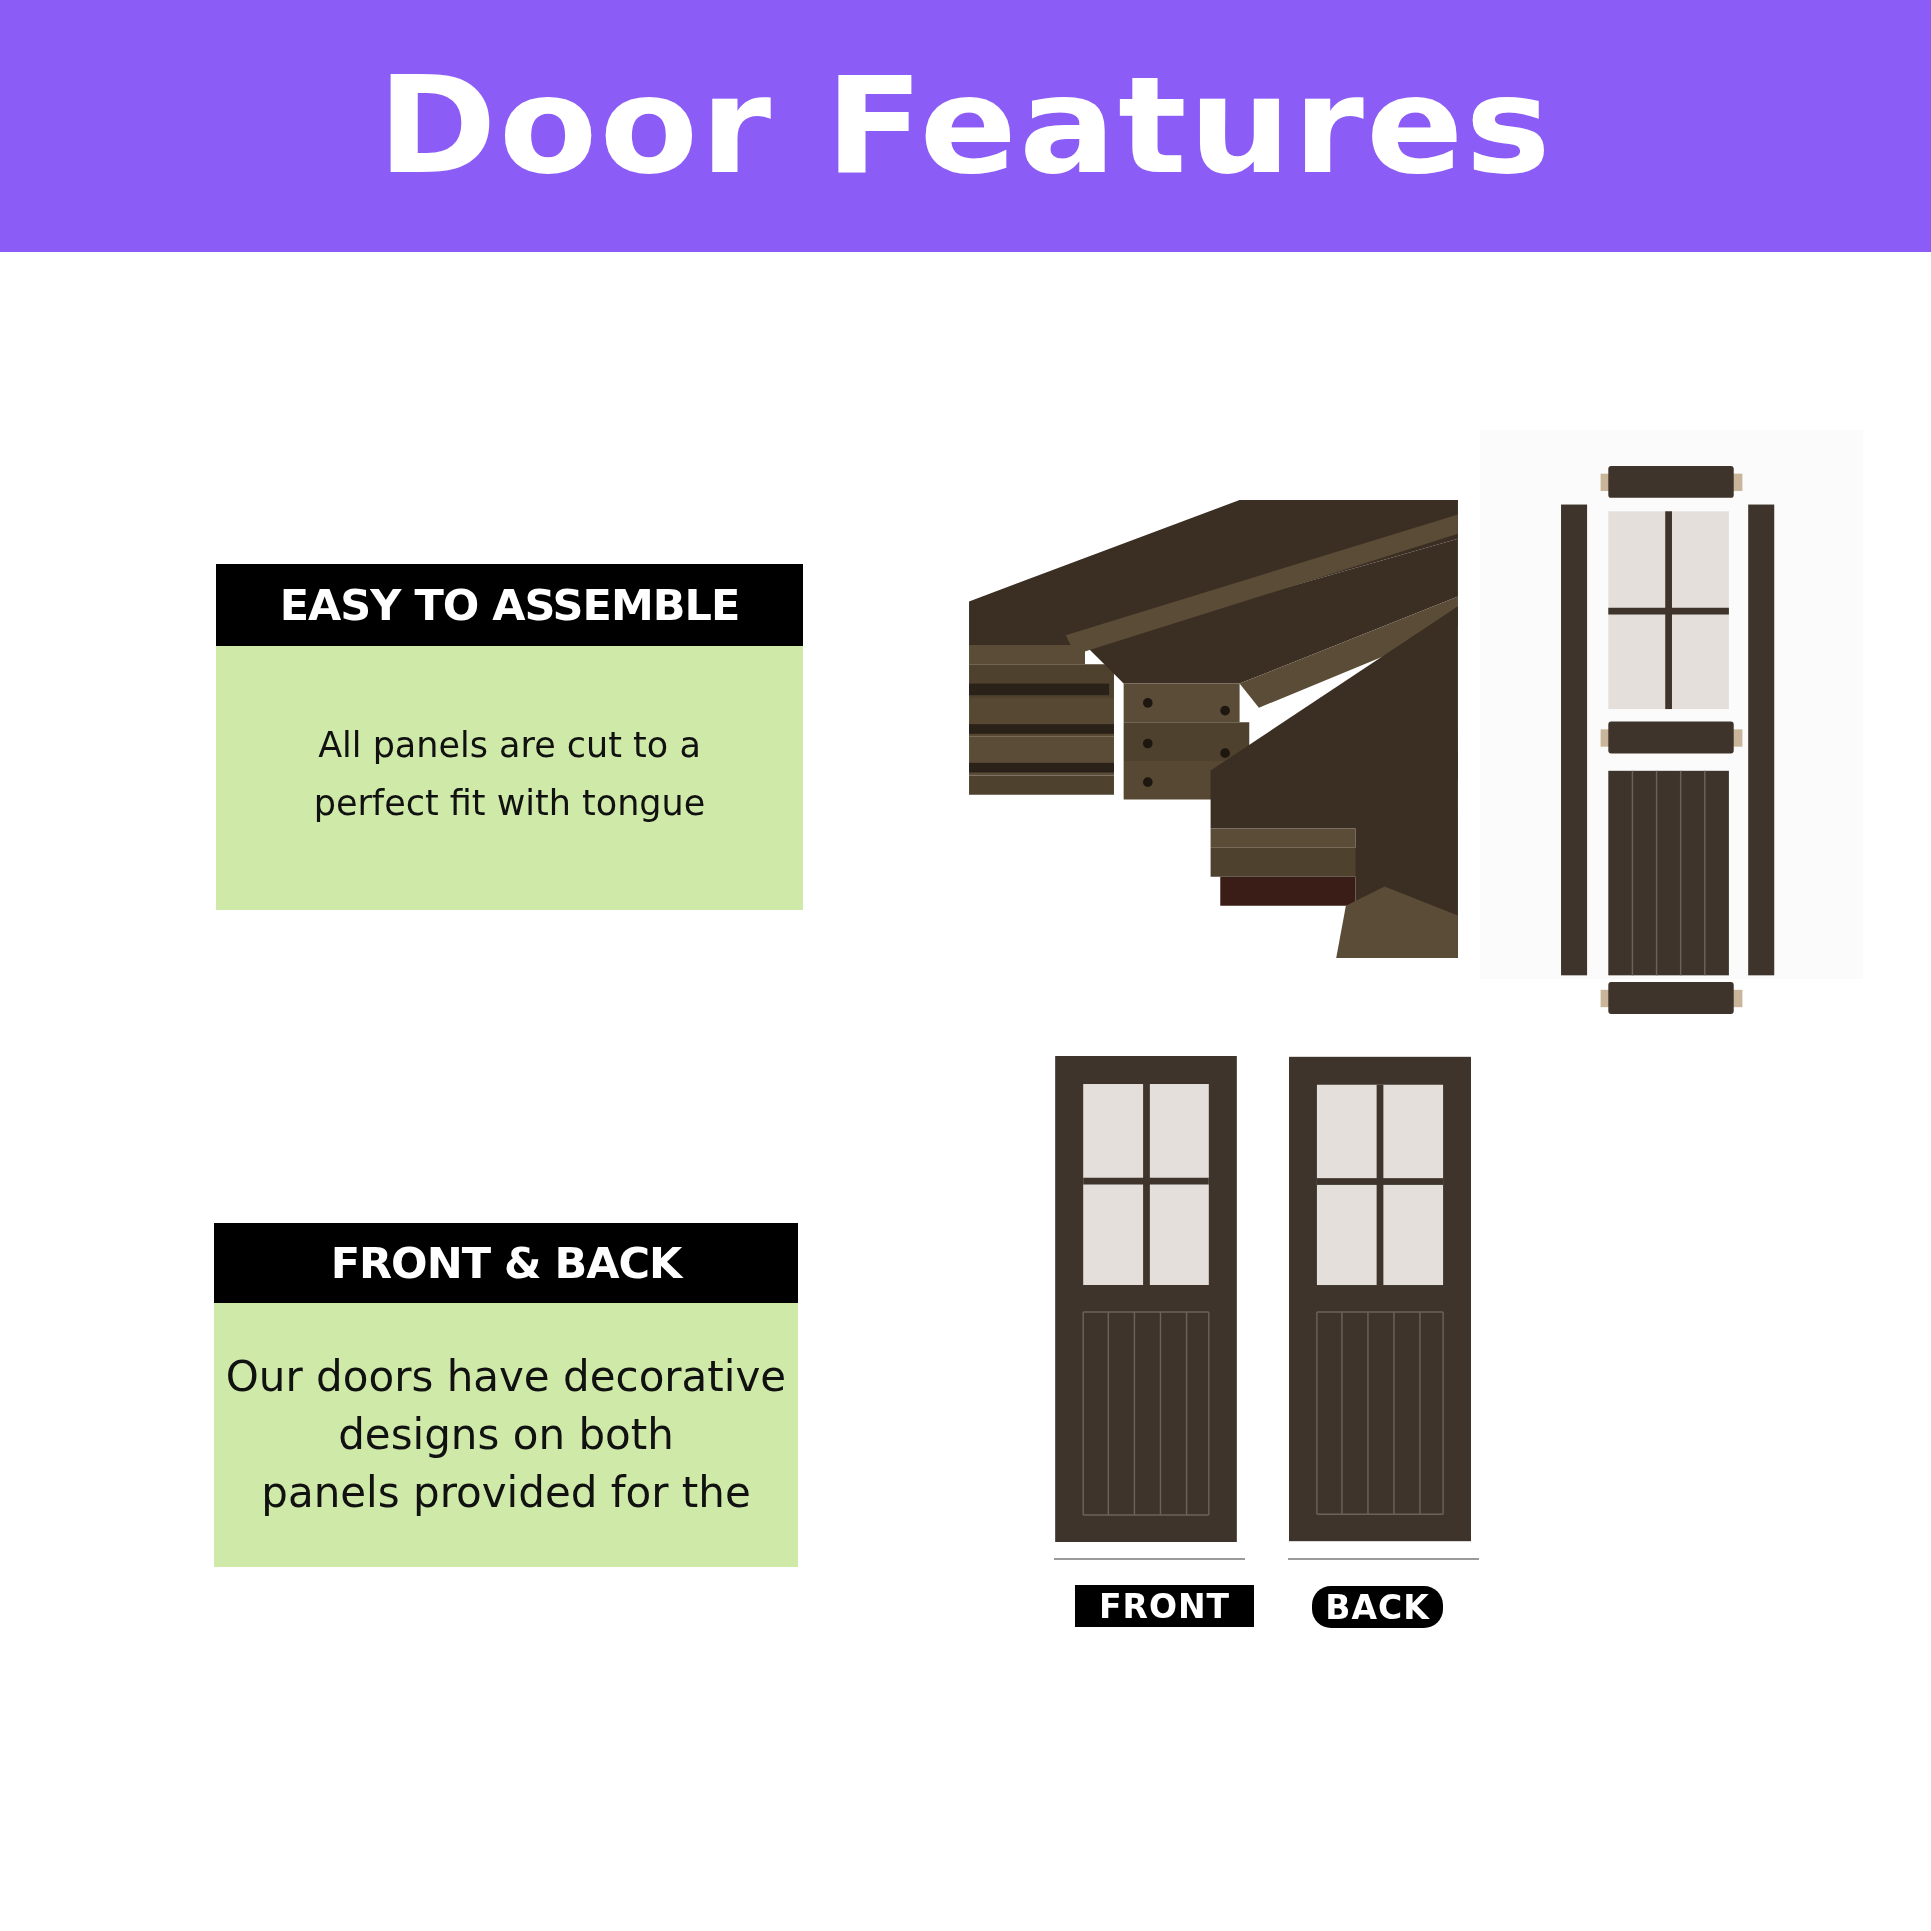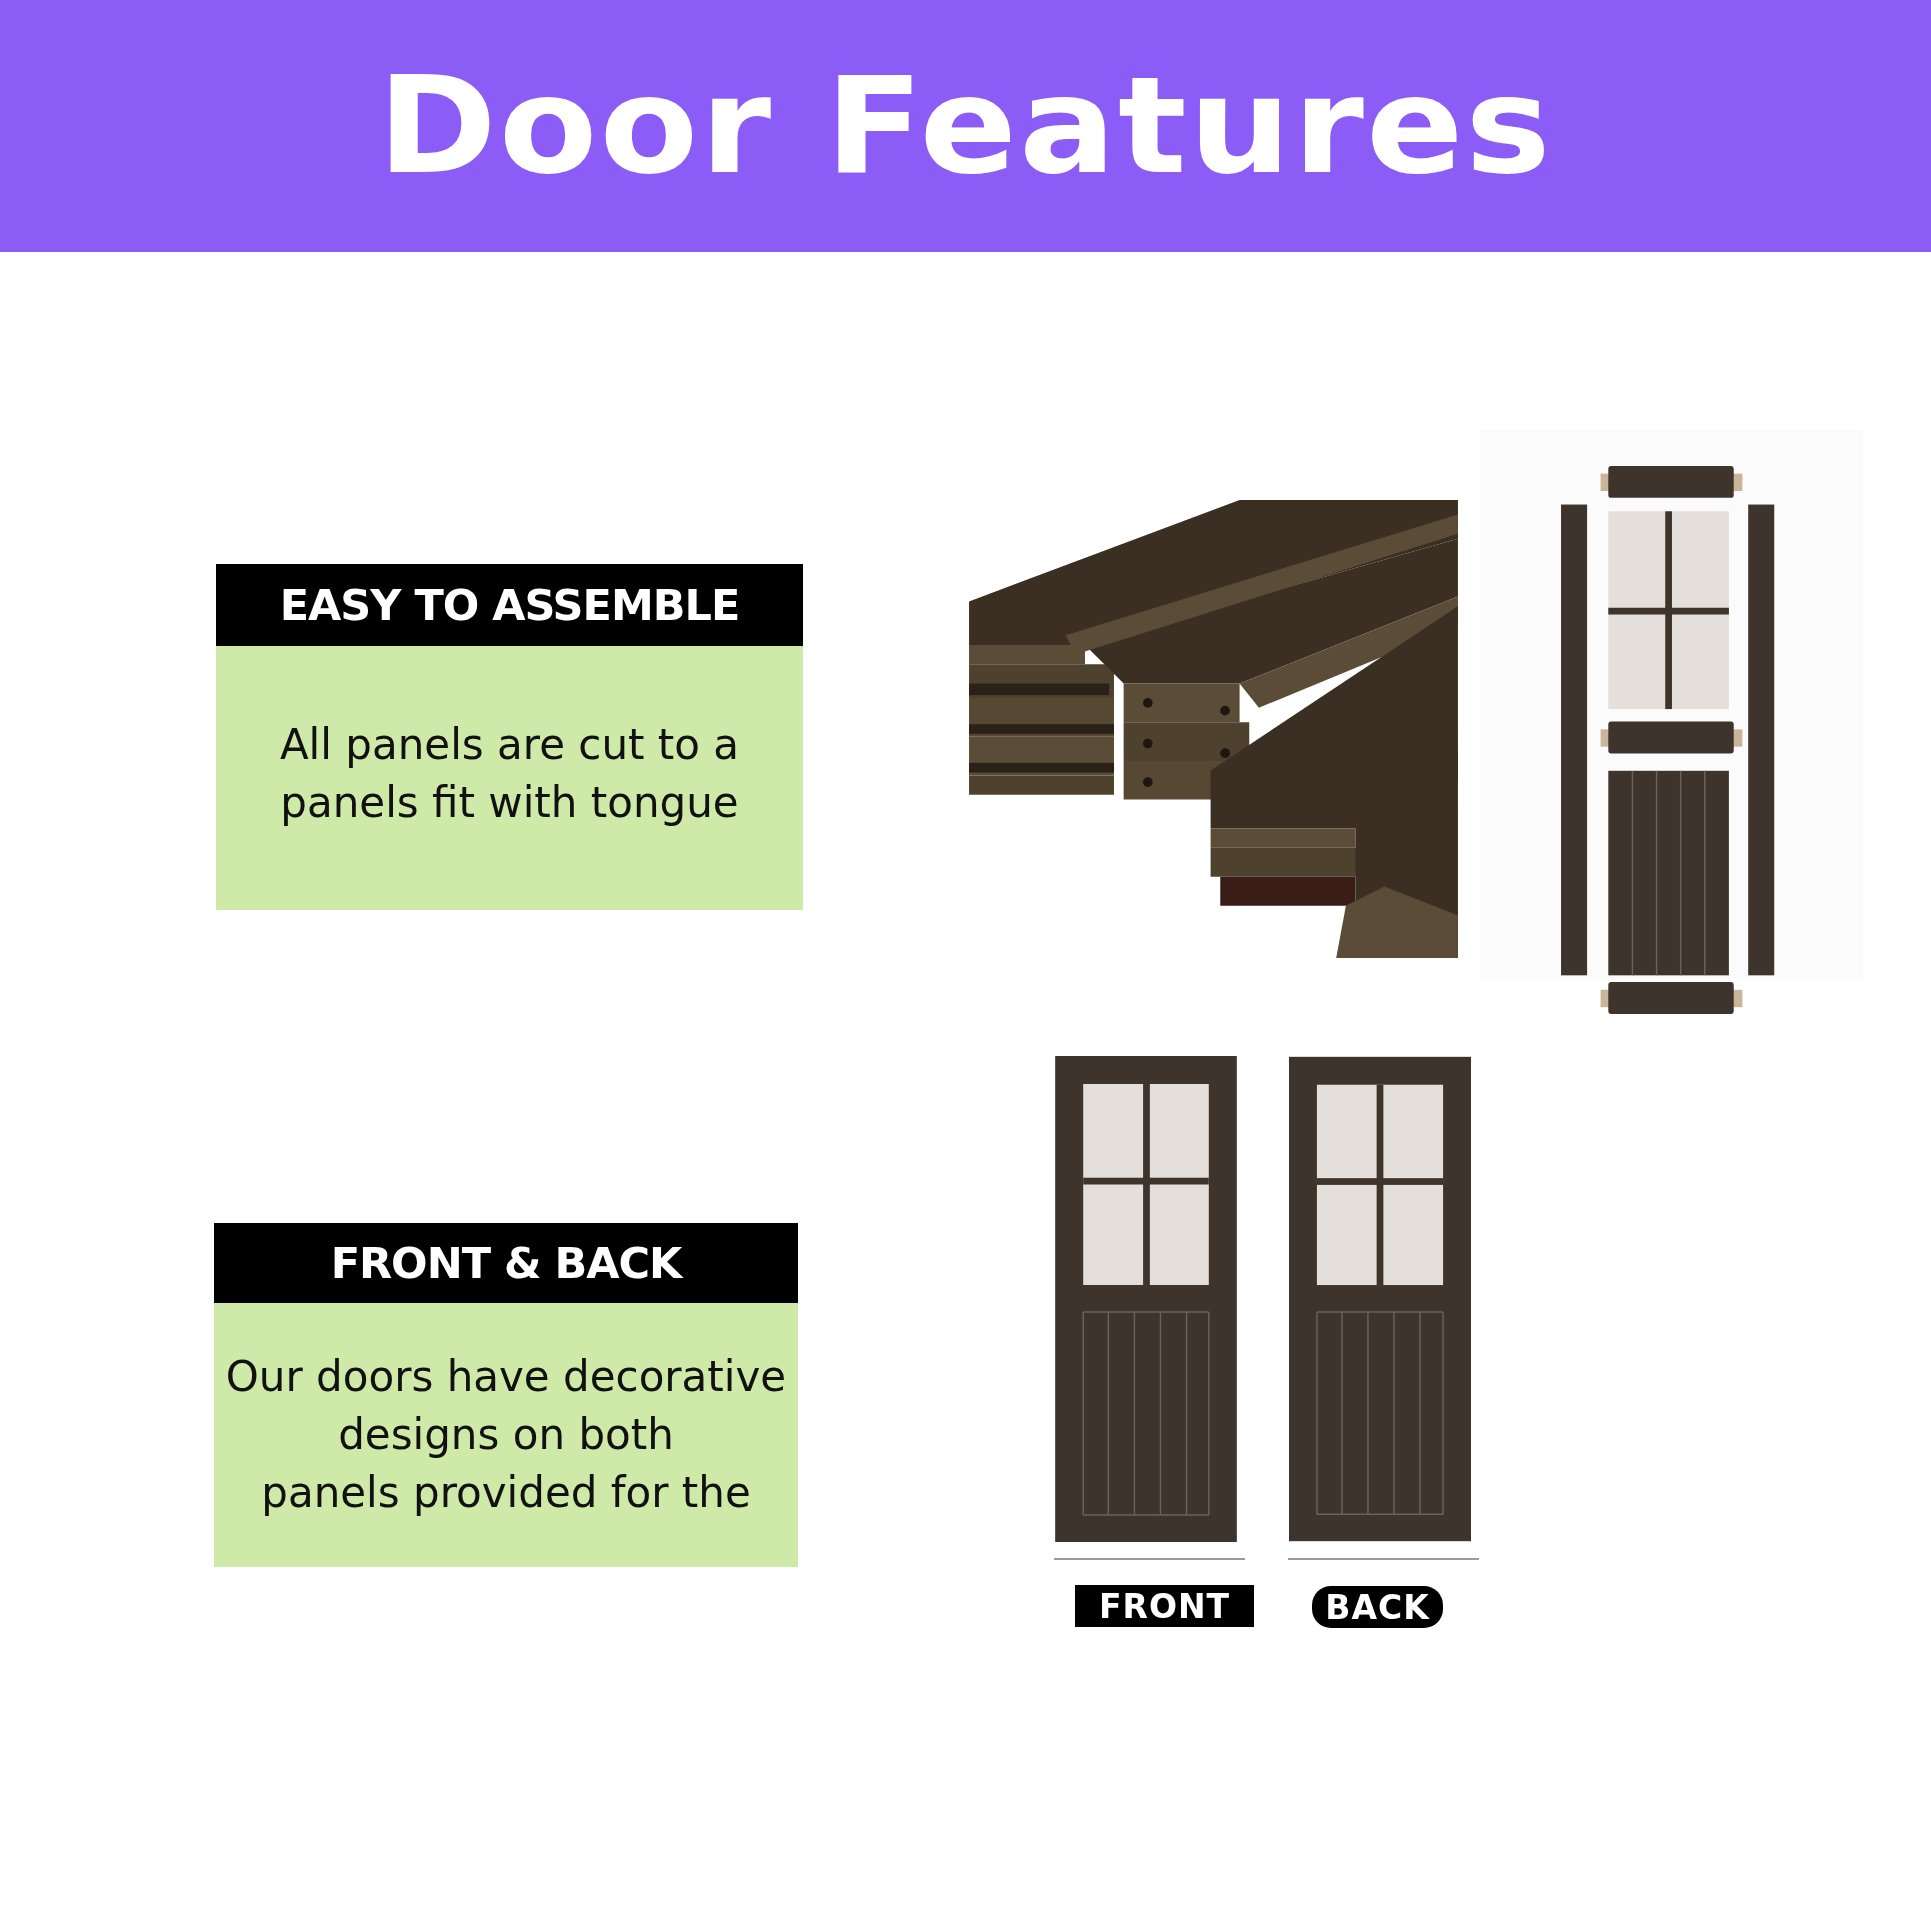--- a/index.html
+++ b/index.html
@@ -5,40 +5,40 @@
   html,body{margin:0;padding:0;}
   body{width:1931px;height:1931px;background:#ffffff;position:relative;overflow:hidden;font-family:"DejaVu Sans","Liberation Sans",sans-serif;}
   .header{position:absolute;left:0;top:0;width:1931px;height:252px;background:#8b5cf6;display:flex;align-items:center;justify-content:center;}
   .header h1{margin:0;color:#fff;font-family:"DejaVu Sans",sans-serif;font-weight:bold;font-size:133px;letter-spacing:1.9px;line-height:1;transform:scaleX(1.08);}
   .feature{position:absolute;}
   .feature .fhead{background:#000;color:#fff;font-family:"DejaVu Sans",sans-serif;font-weight:bold;text-align:center;letter-spacing:-1px;display:flex;align-items:center;justify-content:center;}
   .feature .fbody{background:#cfeaa8;color:#111;text-align:center;font-family:"DejaVu Sans",sans-serif;display:flex;flex-direction:column;justify-content:center;align-items:center;}
   .feature .fbody span{display:block;white-space:nowrap;}
   #f1{left:204px;top:564px;width:587px;padding-left:12px;}
   #f1 .fhead{height:82px;font-size:43px;}
-  #f1 .fbody{height:264px;font-size:42px;line-height:58px;padding-bottom:7.7px;box-sizing:border-box;justify-content:center;}
+  #f1 .fbody{height:264px;font-size:35px;line-height:58px;padding-bottom:7.7px;box-sizing:border-box;justify-content:center;}
   #f2{left:214px;top:1223px;width:584px;}
   #f2 .fhead{height:80px;font-size:43px;}
   #f2 .fbody{height:264px;font-size:42px;line-height:58px;}
   .img{position:absolute;}
   .lbl{position:absolute;background:#000;color:#fff;font-family:"DejaVu Sans",sans-serif;font-weight:bold;font-size:33px;display:flex;align-items:center;justify-content:center;letter-spacing:1px;}
   .rule{position:absolute;height:1.9px;background:#9a9a9a;}
 </style>
 </head>
 <body>
 
 <div class="header">
   <h1>Door Features</h1>
 </div>
 
 <div class="feature" id="f1">
   <div class="fhead">EASY TO ASSEMBLE</div>
   <div class="fbody">
     <span>All panels are cut to a</span>
-    <span>panels fit with tongue</span>
+    <span>perfect fit with tongue</span>
   </div>
 </div>
 
 <div class="feature" id="f2">
   <div class="fhead">FRONT &amp; BACK</div>
   <div class="fbody">
     <span>Our doors have decorative</span>
     <span>designs on both</span>
     <span>panels provided for the</span>
   </div>

